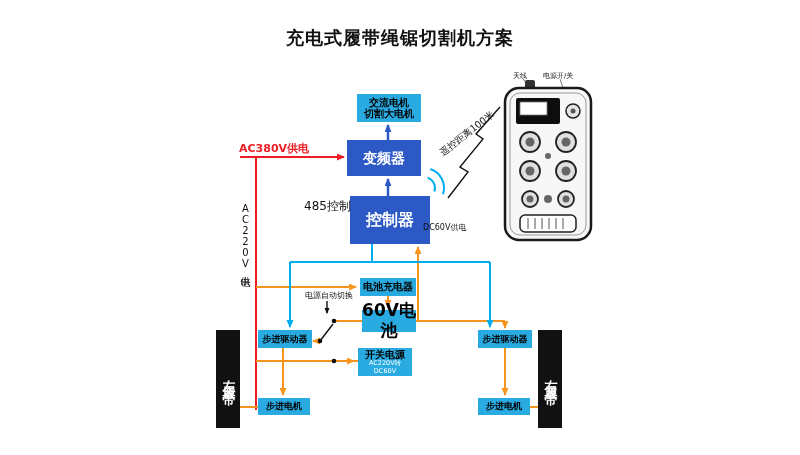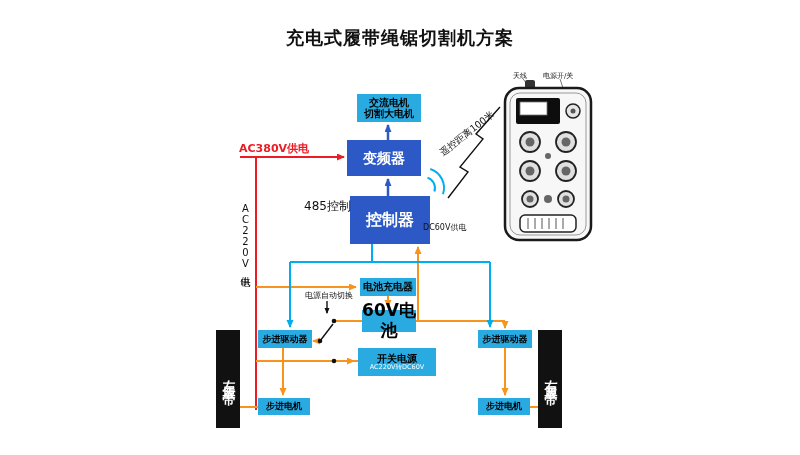--- a/index.html
+++ b/index.html
@@ -163,21 +163,21 @@
   </div>
 
   <div class="box cyan" style="left:360px;top:278px;width:56px;height:18px;font-size:10px;">
     <span>电池充电器</span>
   </div>
 
   <div class="box cyan" style="left:362px;top:310px;width:54px;height:22px;font-size:17px;">
     <span>60V电池</span>
   </div>
 
-  <div class="box cyan" style="left:358px;top:348px;width:78px;height:28px;font-size:10px;">
+  <div class="box cyan" style="left:358px;top:348px;width:54px;height:28px;font-size:10px;">
     <span>开关电源</span>
     <span style="font-size:6.5px;color:#fff;font-weight:normal;">AC220V转DC60V</span>
   </div>
 
   <div class="box cyan" style="left:258px;top:330px;width:54px;height:18px;font-size:9px;">
     <span>步进驱动器</span>
   </div>
 
   <div class="box cyan" style="left:478px;top:330px;width:54px;height:18px;font-size:9px;">
     <span>步进驱动器</span>

